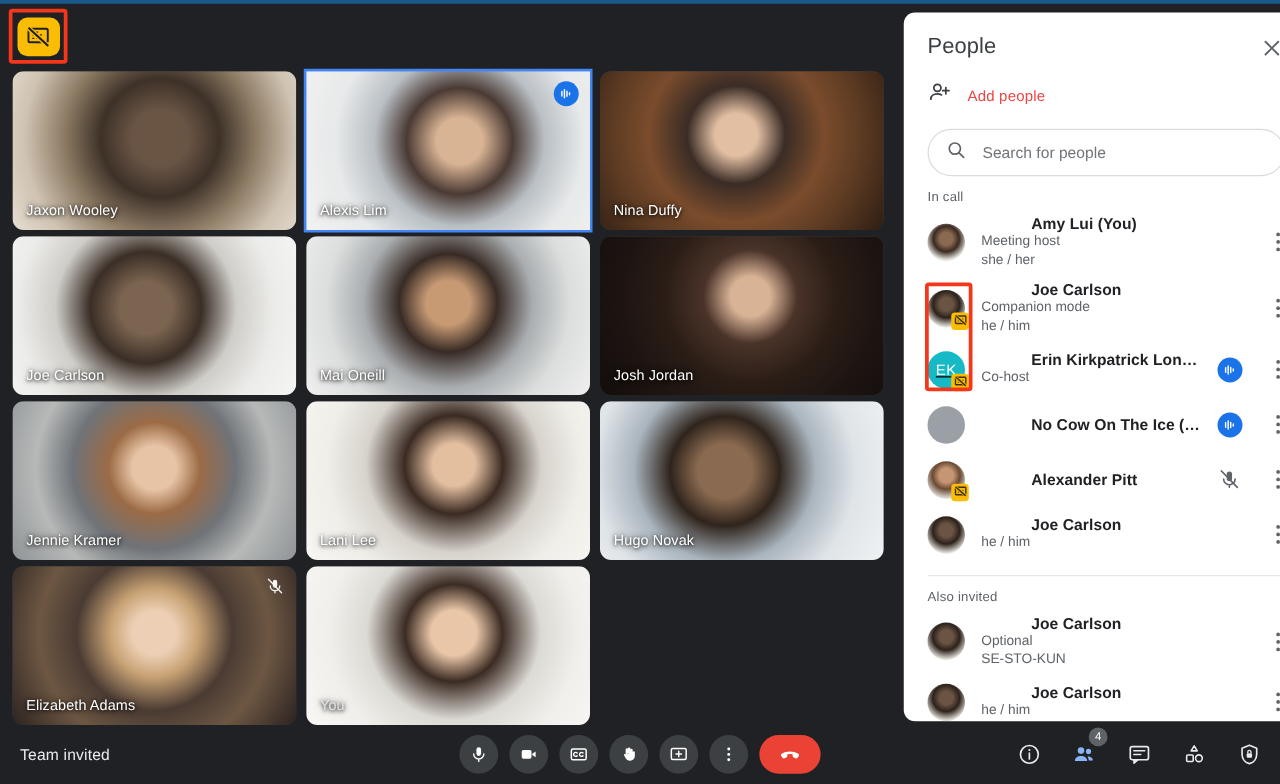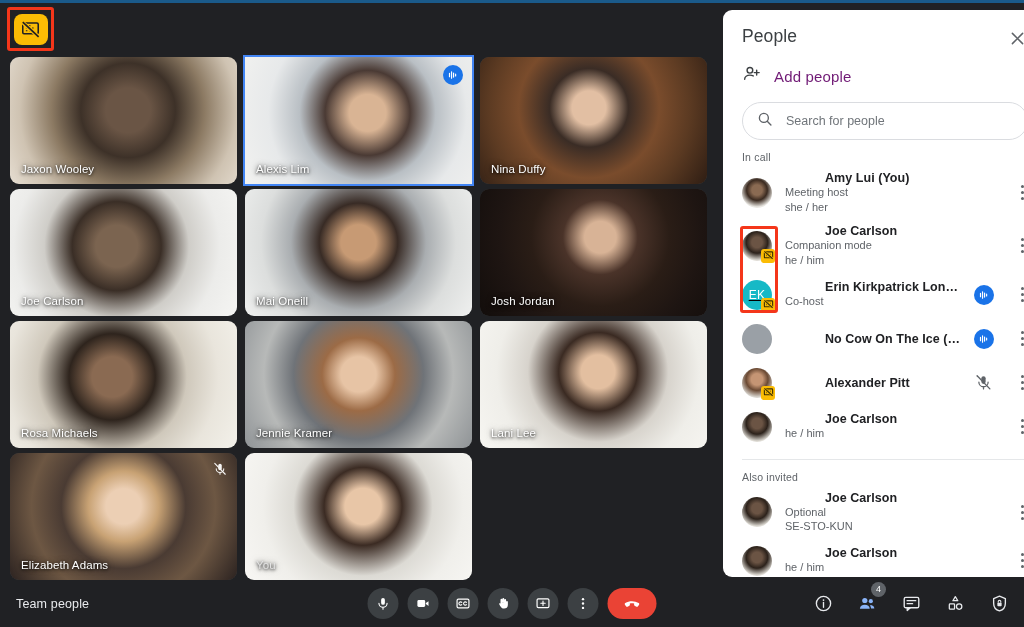--- a/index.html
+++ b/index.html
@@ -167,22 +167,22 @@
 
   .add-people {
     flex: 0 0 auto;
     margin: 14px 0 0 19px;
     display: flex;
     align-items: center;
     gap: 12px;
     cursor: pointer;
   }
   .add-people .label {
-    font-size: 15px;
-    color: #701a75;
+    font-size: 12px;
+    color: #ef4444;
     letter-spacing: .15px;
   }
 
   .search-box {
     flex: 0 0 auto;
     margin: 14px 17px 0 19px;
     height: 38px;
     border: 1px solid #dadce0;
     border-radius: 20px;
     display: flex;
@@ -428,30 +428,30 @@
       </div>
       <div class="tile">
         <div class="photo ph5"></div>
         <div class="name">Mai Oneill</div>
       </div>
       <div class="tile">
         <div class="photo ph6"></div>
         <div class="name">Josh Jordan</div>
       </div>
       <div class="tile">
-        <div class="photo ph7"></div>
-        <div class="name">Rosa Michaels</div>
-      </div>
-      <div class="tile">
         <div class="photo ph8"></div>
         <div class="name">Jennie Kramer</div>
       </div>
       <div class="tile">
         <div class="photo ph9"></div>
         <div class="name">Lani Lee</div>
+      </div>
+      <div class="tile">
+        <div class="photo ph10"></div>
+        <div class="name">Hugo Novak</div>
       </div>
       <div class="tile">
         <div class="photo ph11"></div>
         <div class="mic-off" style="color: rgb(255, 255, 255);"><svg width="14" height="14" viewBox="0 0 24 24" fill="none">
             <rect x="9" y="3" width="6" height="11" rx="3" fill="currentColor"></rect>
             <path d="M5.5 11.5a6.5 6.5 0 0013 0M12 18v3" stroke="currentColor" stroke-width="1.8" stroke-linecap="round"></path>
             <path d="M3 2.5 L21 21" stroke="currentColor" stroke-width="1.9" stroke-linecap="round"></path>
           </svg></div>
         <div class="name">Elizabeth Adams</div>
       </div>
@@ -659,21 +659,21 @@
             <i></i>
             <i></i>
           </div>
         </div>
       </div>
   </div>
 
   <div class="avatar-highlight"></div>
 
   <div class="bottombar">
-    <div class="meeting-name">Team people</div>
+    <div class="meeting-name">Team invited</div>
     <div class="center-ctrls" id="center-ctrls">
         <div class="cbtn">
           <span style="display: flex;">
             <svg width="15" height="15" viewBox="0 0 24 24" fill="none">
               <rect x="9" y="3" width="6" height="11" rx="3" fill="currentColor"></rect>
               <path d="M5.5 11.5a6.5 6.5 0 0013 0M12 18v3" stroke="currentColor" stroke-width="1.8" stroke-linecap="round"></path>
             </svg>
           </span>
         </div>
         <div class="cbtn">

